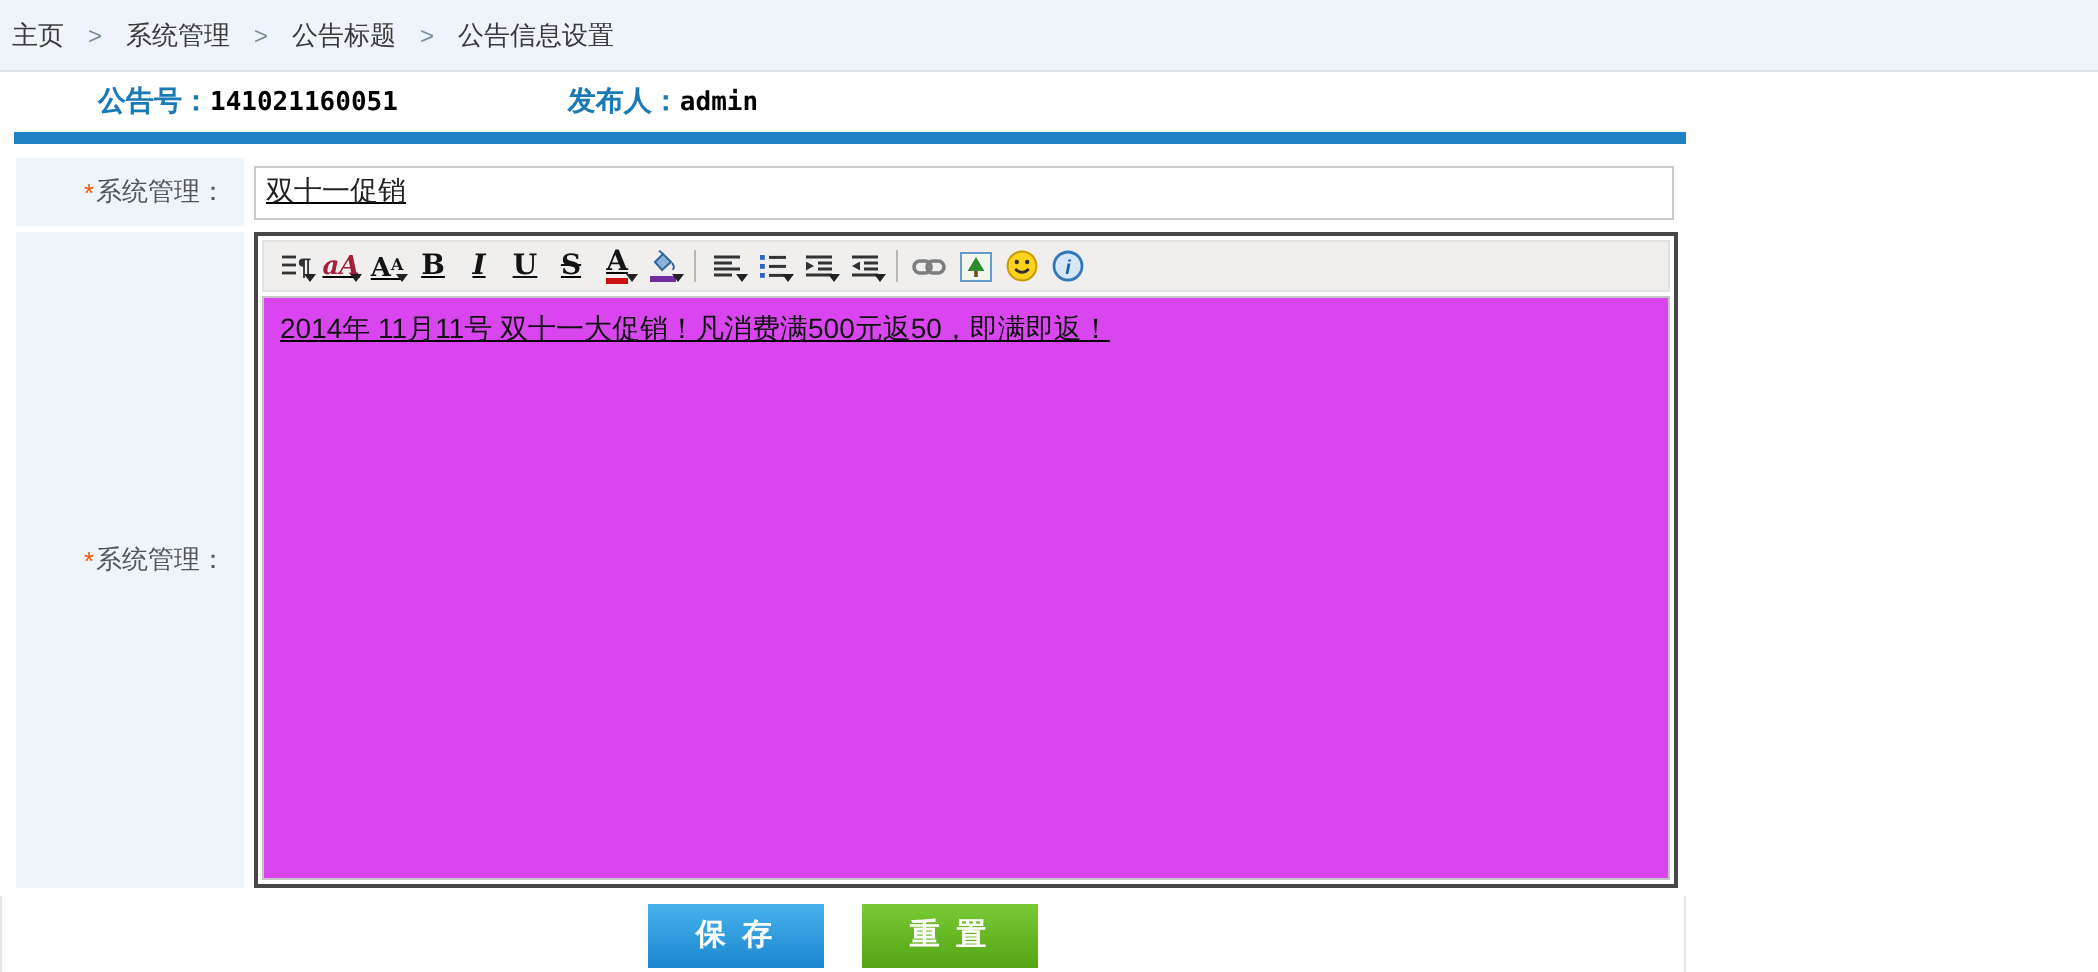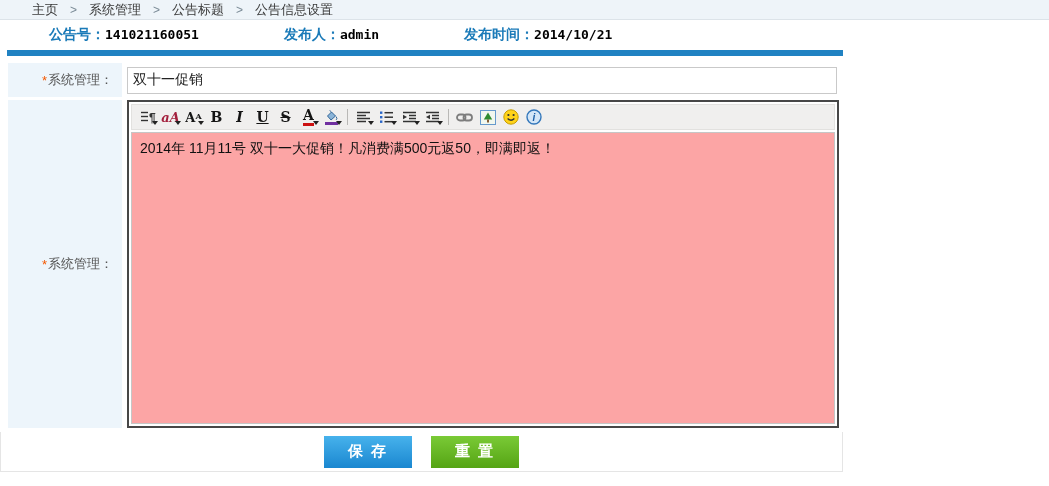--- a/index.html
+++ b/index.html
@@ -1,40 +1,40 @@
 <!DOCTYPE html>
 <html><head>
 <meta charset="utf-8">
 <style>
   * { box-sizing: border-box; margin: 0; padding: 0; }
   html,body { width:1049px; height:486px; background:#fff; font-family:"Liberation Sans",sans-serif; }
 
   
-  .crumb-bar { height:20px; background:#eef4f9; border-bottom:1px solid #dce3e9;
-               display:flex; align-items:center; padding-left:26px; font-size:13px; color:#3a3a3a; }
+  .crumb-bar { height:36px; background:#eef4f9; border-bottom:1px solid #dce3e9;
+               display:flex; align-items:center; font-size:13px; color:#3a3a3a; }
   .crumb-item { margin:0 6px; cursor:pointer; }
   .crumb-sep { color:#7a8a96; margin:0 6px; font-size:12px; }
 
   
   .info-bar { height:30px; display:flex; align-items:center; padding-left:8px; font-size:14px; }
   .info-field { margin-right:44px; white-space:nowrap;margin-left:41px; }
   .info-label { color:#1a7ab8; font-weight:bold; }
   .info-value { color:#000; font-weight:bold; font-family:"DejaVu Sans Mono",monospace; font-size:13px; }
 
   .blue-rule { height:6px; background:#2082c2; width:836px; margin-left:7px; }
 
   
   .form-area { margin-top:7px; }
   .form-row { display:flex; margin-bottom:3px; }
   .label-cell { width:114px; margin-left:8px; background:#edf5fb; display:flex;
                 align-items:center; justify-content:flex-end; padding-right:9px;
                 font-size:13px; color:#555; flex:none; }
   .req-mark { color:#f45800; margin-right:1px; font-size:13px; }
   .row-title .label-cell { height:34px; }
-  .field-cell { margin-left:5px; display:flex; align-items:center; }
+  .field-cell { margin-left:5px; display:flex; align-items:center;text-decoration:underline; }
   .title-input { width:710px; height:27px; border:1px solid #c9c9c9; font-size:14px;
                  padding:0 5px; color:#222; font-family:"Liberation Sans",sans-serif; outline:none; }
 
   .row-content { }
   .row-content .label-cell { height:328px; }
 
   
   .editor-shell { width:712px; height:328px; border:2px solid #474747; background:#fff; padding:2px; }
   .editor-toolbar { height:26px; background:#f0efee; border:1px solid #e2e1df;
                     display:flex; align-items:center; padding:0 4px; }
@@ -49,21 +49,21 @@
   .g-under { text-decoration:underline; }
   .g-strike { text-decoration:line-through; }
   .g-fontname { font-family:"DejaVu Serif",serif; font-style:italic; font-weight:bold;
                 font-size:13px; color:#a31f3c; line-height:1; }
   .g-fontsize { font-family:"DejaVu Serif",serif; font-weight:bold; color:#141414; line-height:1; }
   .g-fontsize .big { font-size:13px; }
   .g-fontsize .small { font-size:8px; vertical-align:3px; }
   .g-color-wrap { display:inline-block; border-bottom:3px solid #cc1111; padding-bottom:1px; line-height:11px; }
   .g-fill-wrap { display:inline-block; border-bottom:3px solid #7030a0; padding-bottom:1px; line-height:11px; }
 
-  .editor-body { margin-top:2px; height:292px; border:1px solid #c6c6c6; background:#fca5a5;
+  .editor-body { margin-top:2px; height:292px; border:1px solid #c6c6c6; background:#d946ef;
                  padding:7px 8px; font-size:14px; color:#111; overflow:hidden; cursor:text; }
 
   
   .btn-row { width:843px; height:40px; margin-top:4px; border:1px solid #e5e5e5; border-top:none;
              display:flex; align-items:center; justify-content:center; gap:19px; }
   .btn { width:88px; height:32px; border:none; color:#fff; font-size:15px; font-weight:bold;
          letter-spacing:2px; cursor:pointer; font-family:"Liberation Sans",sans-serif; }
   .btn-save { background:linear-gradient(#47b2ec, #1a87d0); }
   .btn-reset { background:linear-gradient(#7aca36, #55a414); }
 </style>
@@ -76,21 +76,20 @@
     <span class="crumb-item">系统管理</span>
     <span class="crumb-sep">&gt;</span>
     <span class="crumb-item">公告标题</span>
     <span class="crumb-sep">&gt;</span>
     <span class="crumb-item">公告信息设置</span>
   </div>
 
 <div class="info-bar">
     <span class="info-field"><span class="info-label">公告号：</span><span class="info-value">141021160051</span></span>
     <span class="info-field"><span class="info-label">发布人：</span><span class="info-value">admin</span></span>
-    <span class="info-field"><span class="info-label">发布时间：</span><span class="info-value">2014/10/21</span></span>
   </div>
 
 <div class="blue-rule"></div>
 
 <div class="form-area">
 
   <div class="form-row row-title">
     <div class="label-cell">
       <span class="req-mark">*</span>
       <span>系统管理：</span>

